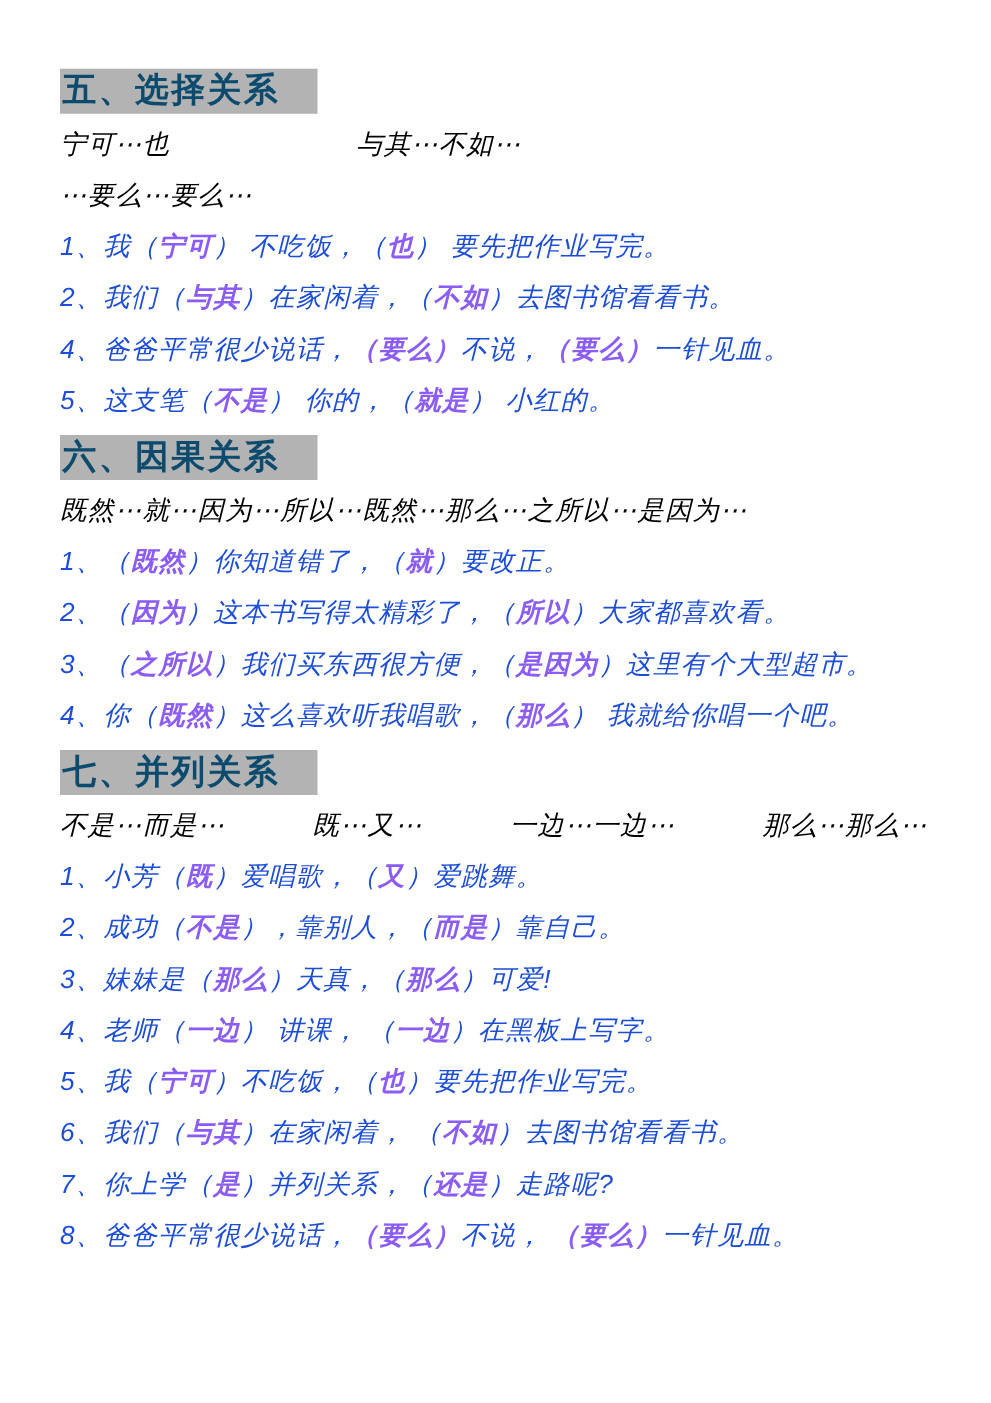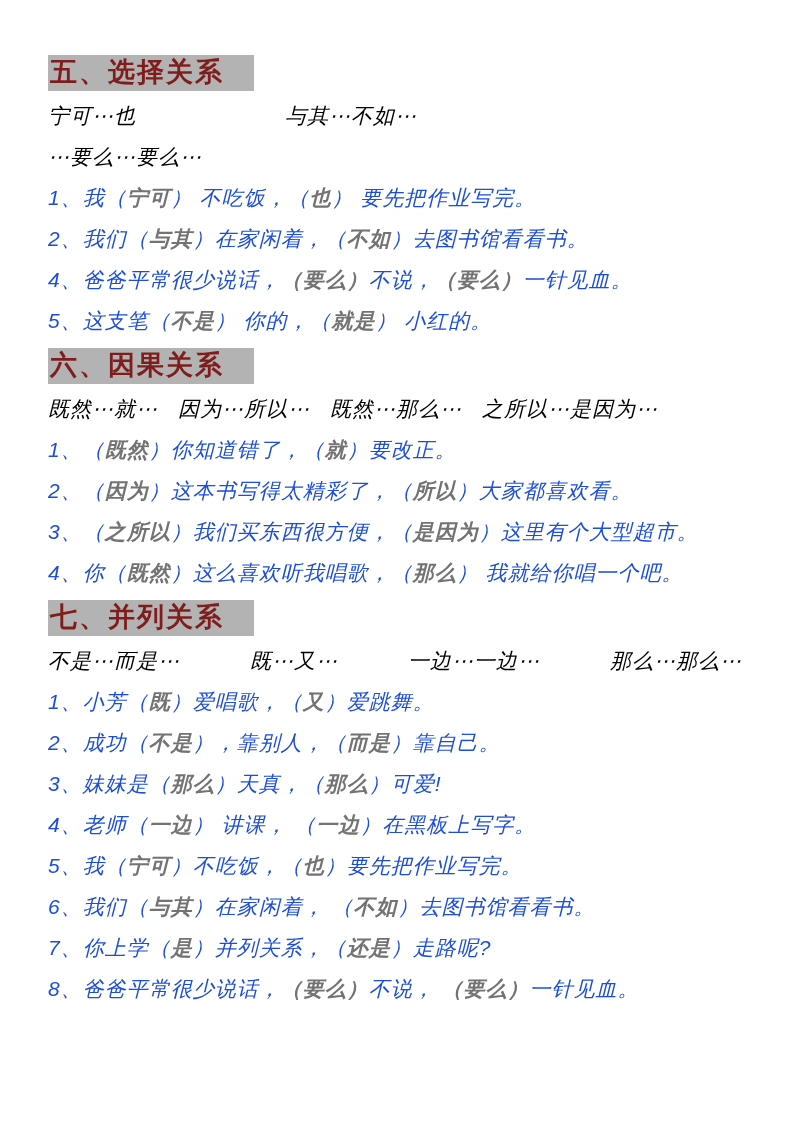--- a/index.html
+++ b/index.html
@@ -9,36 +9,36 @@
     color:#000000; overflow:hidden;
   }
   .page { padding:55px 48px 0 48px; box-sizing:border-box; width:793px; }
   .title-row { margin-bottom:11px; }
   .sec-title {
     display:inline-block;
     background:#b3b3b3;
     font-size:27px; font-weight:700; line-height:31px;
     padding:2px 30px 3px 2px;
     letter-spacing:2px;
-    color:#7f1d1d;
+    color:#0c4a6e;
   }
   .line {
     font-size:21px; line-height:27px; height:27px;
     margin-bottom:14px; white-space:nowrap;
     letter-spacing:1px;
     font-style:italic;
   }
   .patt { font-weight:400; }
   .grid3 { display:grid; grid-template-columns:237px 220px auto; }
   .flexrow { display:flex; }
-  .gap-s6 { gap:20px; }
+  .gap-s6 { }
   .gap-s7 { gap:70px; }
   .ex { font-weight:400; }
   .blk { color:#1d4ed8; }
-  .red { color:#737373; font-weight:700; }
+  .red { color:#8b5cf6; font-weight:700; }
 </style>
 </head>
 <body>
 
 <div class="page">
 
   <section>
     <div class="title-row">
       <span class="sec-title">五、选择关系</span>
     </div>

